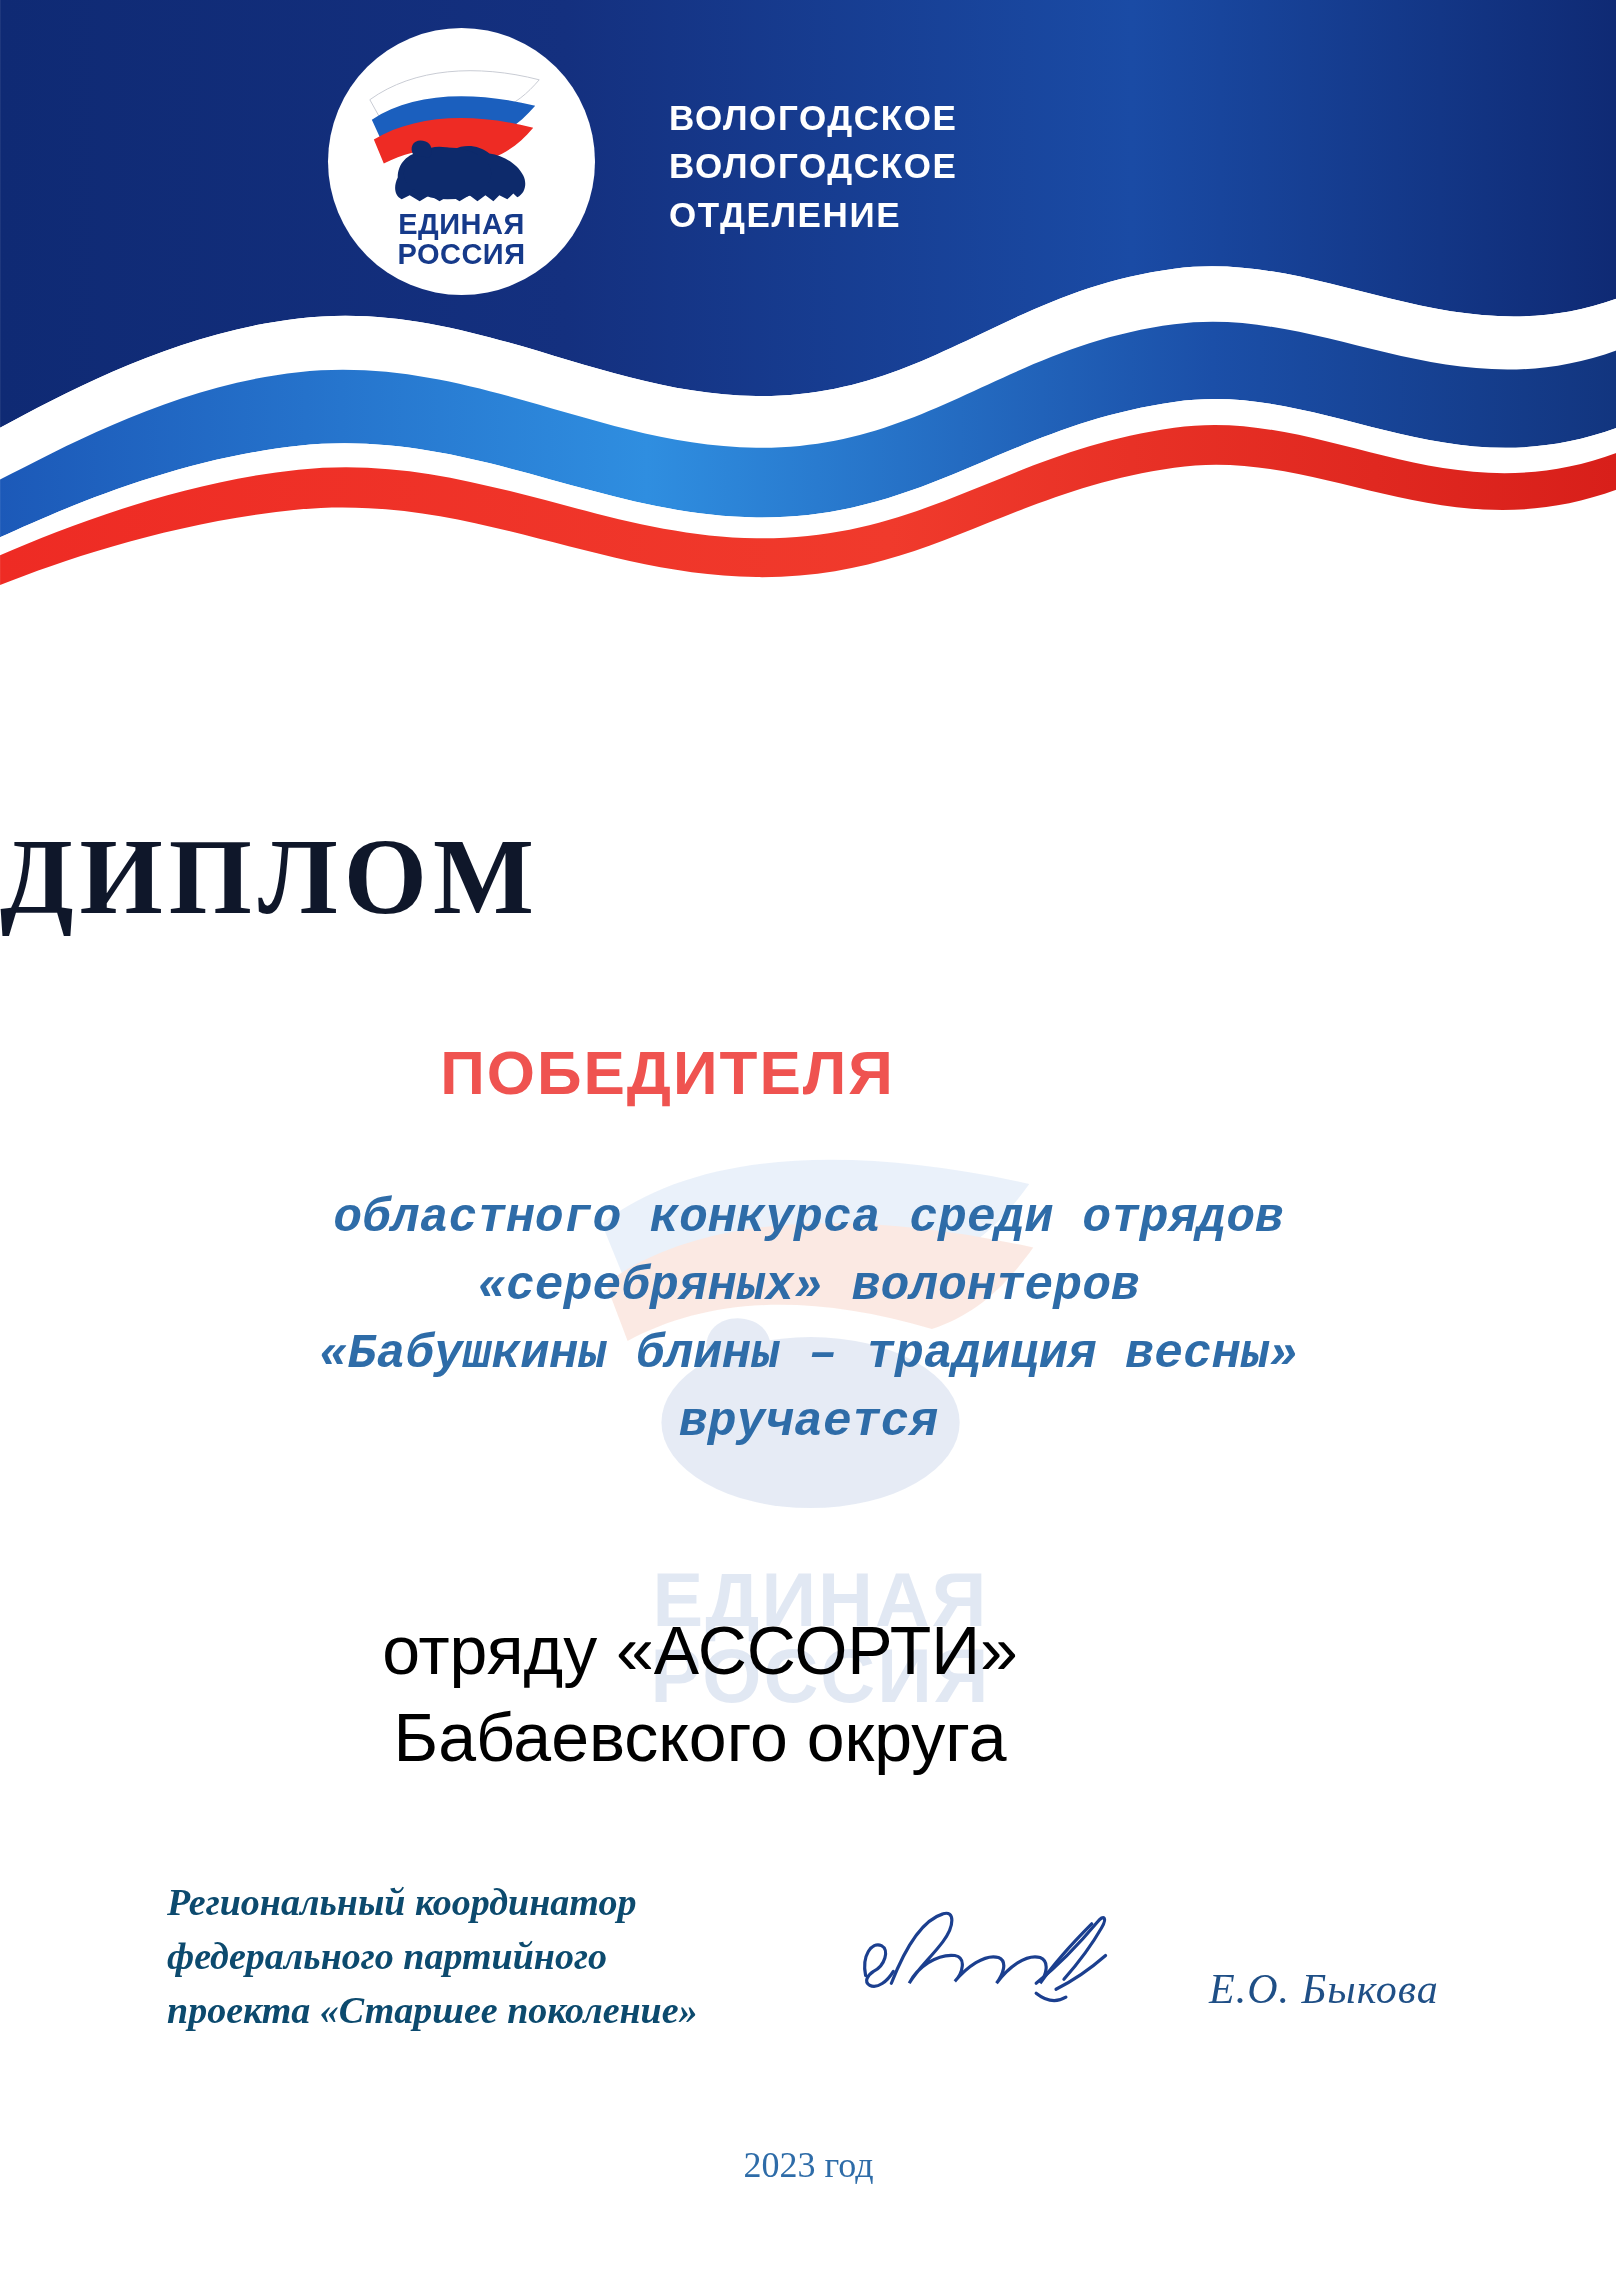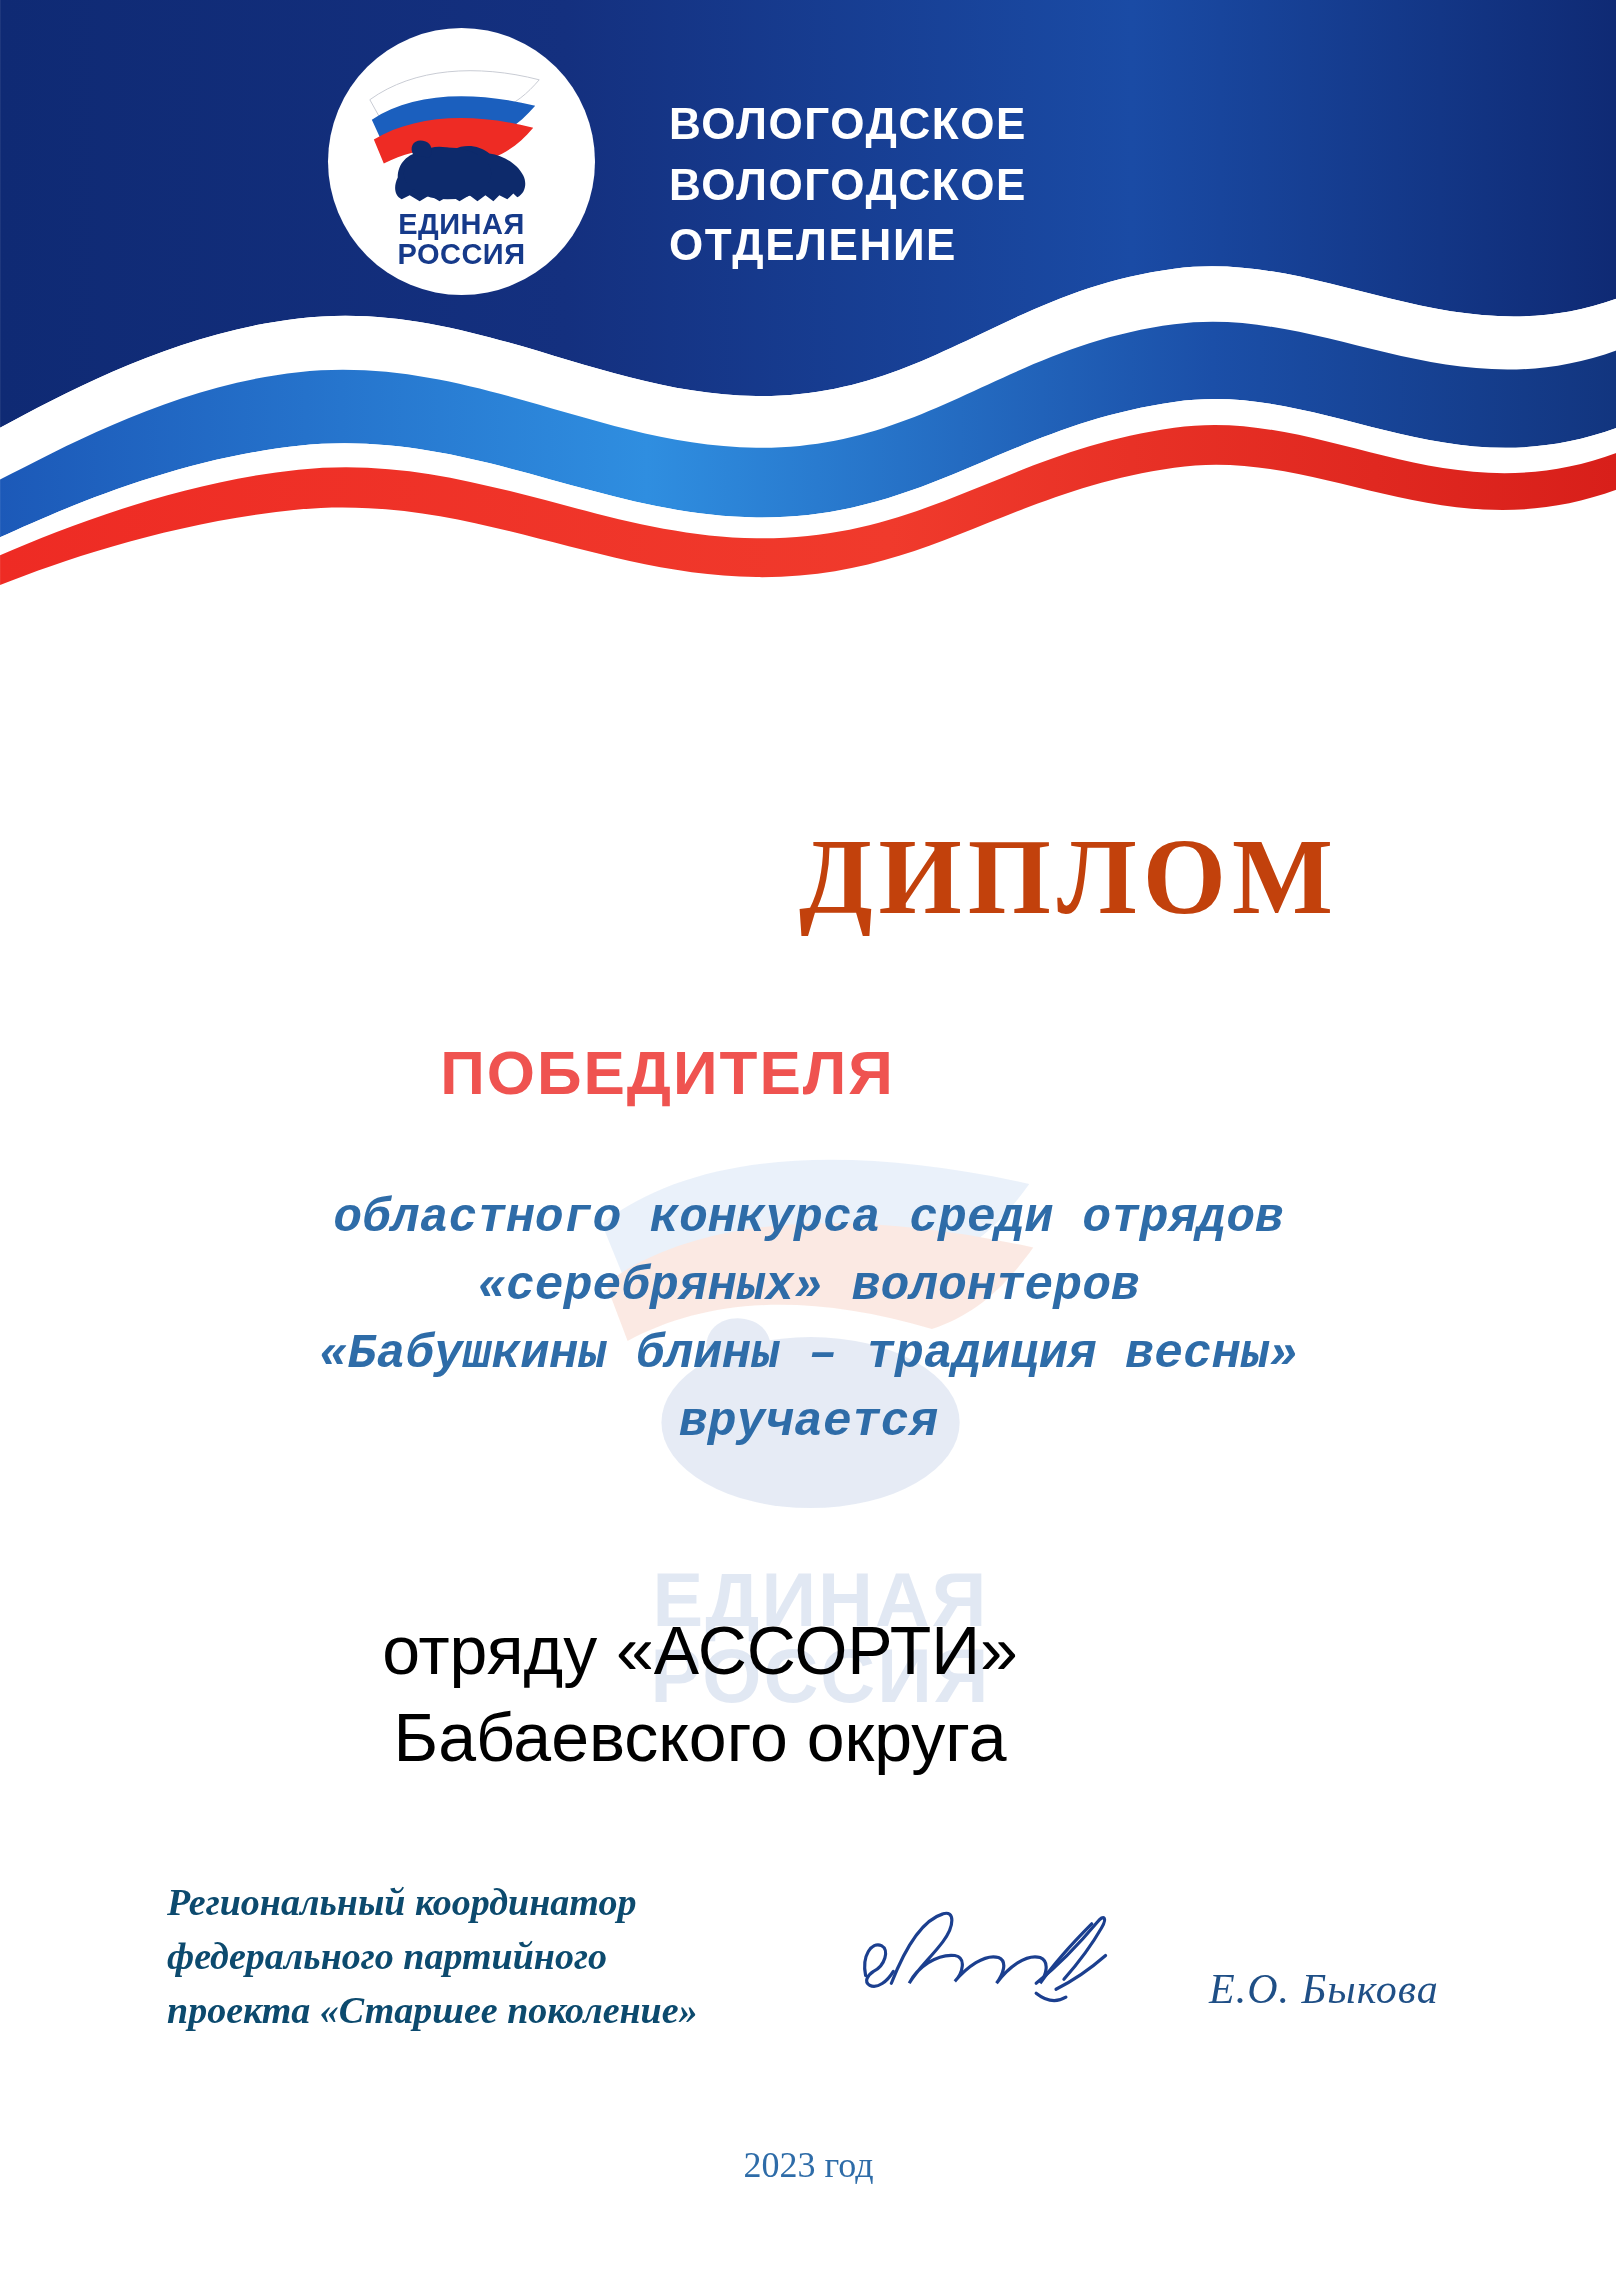--- a/index.html
+++ b/index.html
@@ -66,21 +66,21 @@
   .logo-text .l2 { font-size: 29px; display: block; }
 
   
   .header-title {
     position: absolute;
     left: 669px;
     top: 94px;
     width: 617px;
     font-family: "Liberation Sans", sans-serif;
     font-weight: bold;
-    font-size: 44px;
+    font-size: 35px;
     line-height: 1.38;
     color: #ffffff;
     letter-spacing: 1.6px;
   }
   .header-title span { display: block; }
 
   
   .watermark {
     position: absolute;
     left: 562px;
@@ -111,25 +111,25 @@
     top: 0;
     width: 1617px;
     height: 2292px;
   }
 
   .diploma-title {
     position: absolute;
     left: 0;
     top: 816px;
     width: 1339px;
-    text-align: right;
+    text-align: left;
     font-family: "Liberation Serif", serif;
     font-weight: bold;
     font-size: 107px;
-    color: #c2410c;
+    color: #0f172a;
     letter-spacing: 6px;
   }
 
   .winner-title {
     position: absolute;
     left: 0;
     top: 1037px;
     width: 1335px;
     text-align: center;
     font-family: "Liberation Sans", sans-serif;

